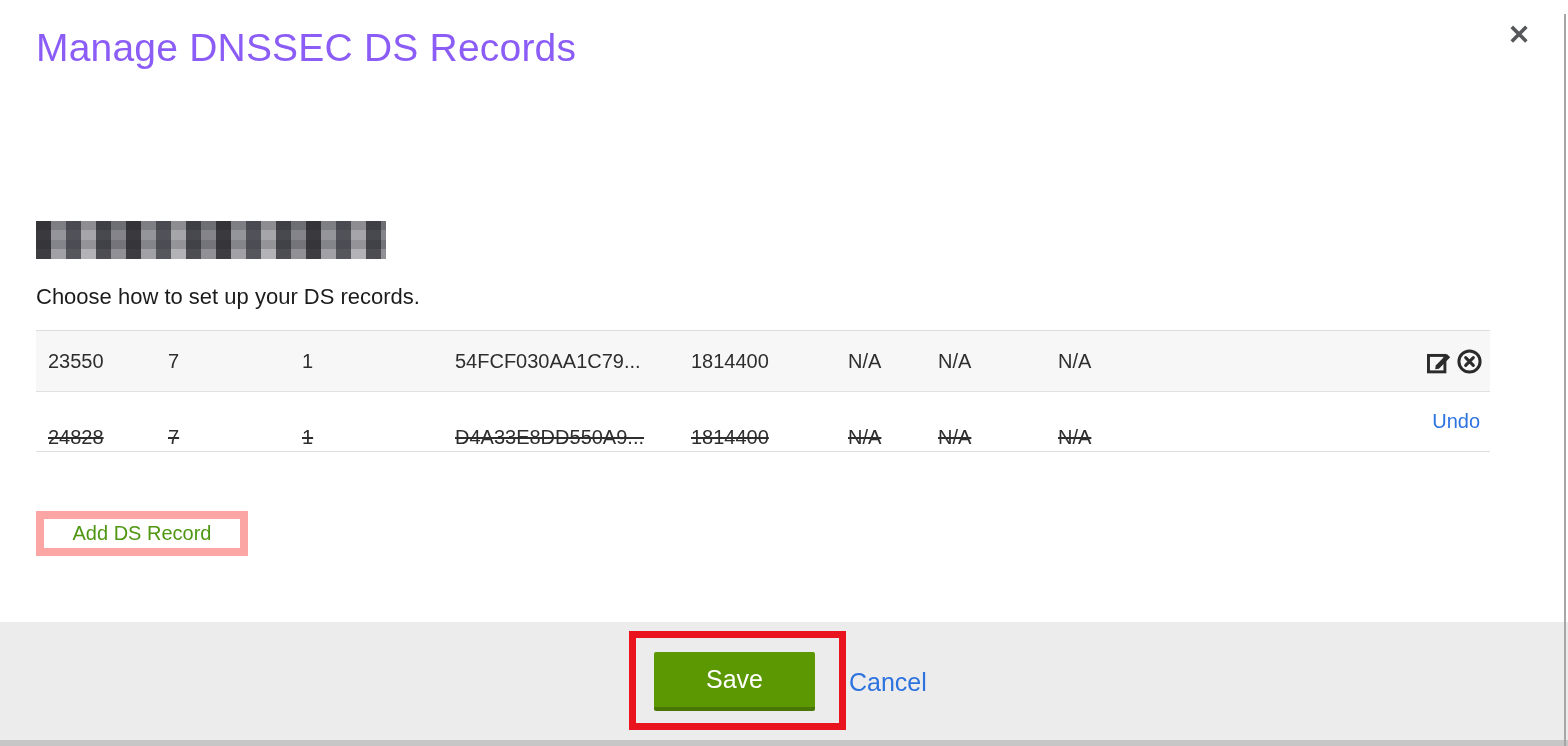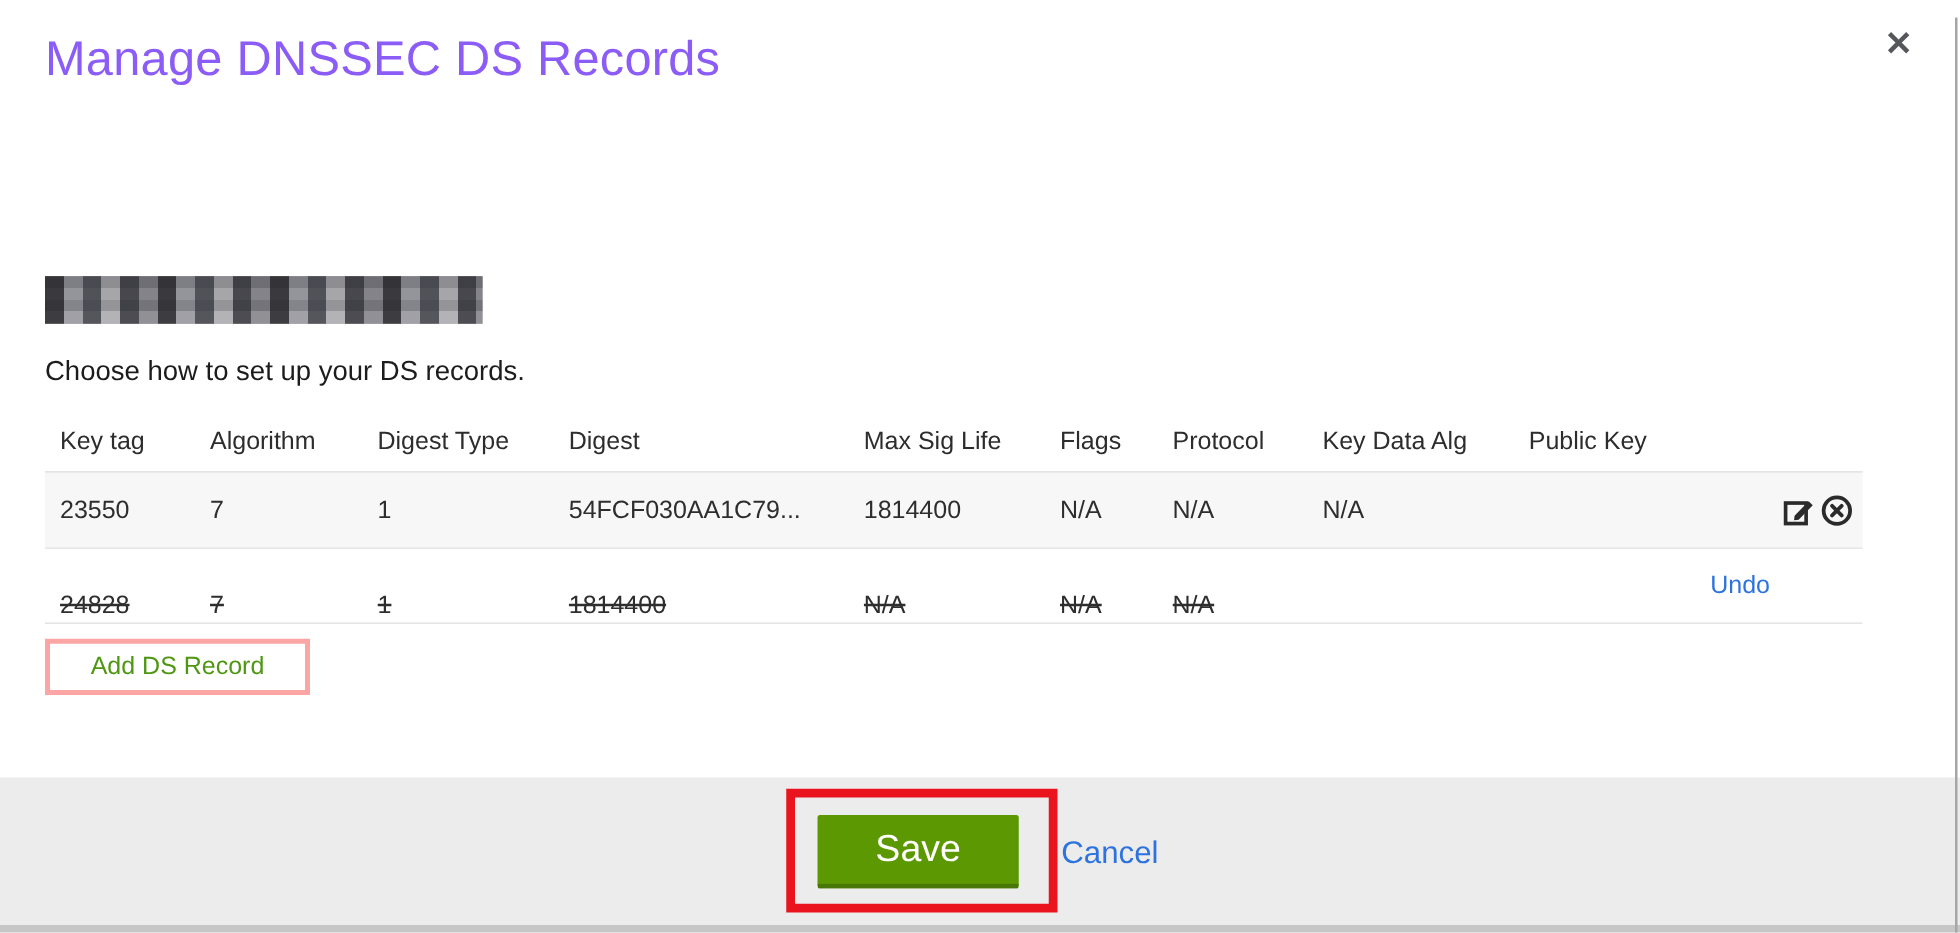--- a/index.html
+++ b/index.html
@@ -65,42 +65,42 @@
   .deleted .cell { text-decoration:line-through;margin-top:32px; }
   .actions-cell {
     display:flex; justify-content:flex-end; align-items:center;
     gap:3px; padding-right:10px; text-decoration:none !important;text-align:right;
   }
   .icon-btn { width:27px; height:27px; color:#2b2b2b; cursor:pointer; display:block; }
   .undo-link { color:#2d73e0; cursor:pointer; text-decoration:none; }
 
   .add-ds-btn {
     position:absolute; left:36px; top:511px; width:212px; height:45px;
-    background:#ffffff; border:4px solid #fca5a5; color:#4f9712;
+    background:#ffffff; border:8px solid #fca5a5; color:#4f9712;
     font-size:20px; font-family:inherit;
     display:flex; align-items:center; justify-content:center; cursor:pointer;
   }
 
   .footer-bar {
     position:absolute; left:0; top:622px; width:1568px; height:118px;
     background:#ececec;
   }
   .bottom-strip {
     position:absolute; left:0; top:740px; width:1568px; height:6px;
     background:#c6c6c6;
   }
   .right-edge {
     position:absolute; left:1564px; top:14px; width:2px; height:732px;
     background:#a6a6a6;
   }
 
   .save-btn {
     position:absolute; left:654px; top:652px; width:161px; height:59px;
     background:#5c9802; border:none; border-bottom:4px solid #487707;
-    border-radius:2px; color:#ffffff; font-size:30px; font-family:inherit;
+    border-radius:2px; color:#ffffff; font-size:25px; font-family:inherit;
     display:flex; align-items:center; justify-content:center; cursor:pointer;
   }
   .cancel-link {
     position:absolute; left:849px; top:668px;
     font-size:25px; color:#2d73e0; cursor:pointer;
   }
 
   .annotation-box {
     position:absolute; left:629px; top:631px; width:217px; height:99px;
     border:7px solid #ea141e; pointer-events:none;
@@ -114,32 +114,20 @@
   <h1 class="page-title">Manage DNSSEC DS Records</h1>
 
   <button class="close-btn">✕</button>
 
   <div class="redacted-domain"></div>
 
   <div class="intro-text">Choose how to set up your DS records.</div>
 
   <div class="ds-table">
 
-    <div class="t-row t-head">
-      <div class="cell first">Key tag</div>
-      <div class="cell">Algorithm</div>
-      <div class="cell">Digest Type</div>
-      <div class="cell">Digest</div>
-      <div class="cell">Max Sig Life</div>
-      <div class="cell">Flags</div>
-      <div class="cell">Protocol</div>
-      <div class="cell">Key Data Alg</div>
-      <div class="cell">Public Key</div>
-      <div class="cell"></div>
-    </div>
 
     <div class="t-row t-body-row row-0">
       <div class="cell first">23550</div>
       <div class="cell">7</div>
       <div class="cell">1</div>
       <div class="cell">54FCF030AA1C79...</div>
       <div class="cell">1814400</div>
       <div class="cell">N/A</div>
       <div class="cell">N/A</div>
       <div class="cell">N/A</div>
@@ -157,20 +145,21 @@
             <path d="M8.6 8.6 L15.4 15.4 M15.4 8.6 L8.6 15.4" stroke-width="2.7" stroke-linecap="round"></path>
           </svg>
         </span>
       </div>
     </div>
 
     <div class="t-row t-body-row row-1 deleted">
       <div class="cell first">24828</div>
       <div class="cell">7</div>
       <div class="cell">1</div>
+      <div class="cell">D4A33E8DD550A9...</div>
       <div class="cell">1814400</div>
       <div class="cell">N/A</div>
       <div class="cell">N/A</div>
       <div class="cell">N/A</div>
       <div class="cell"></div>
       <div class="actions-cell">
         <span class="undo-link">Undo</span>
       </div>
     </div>
 

